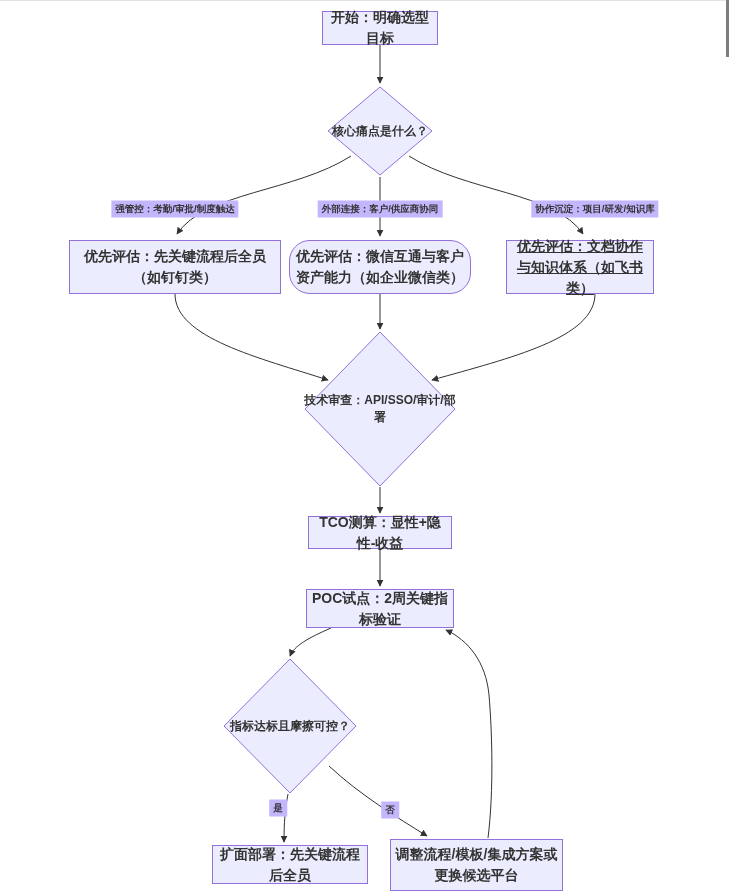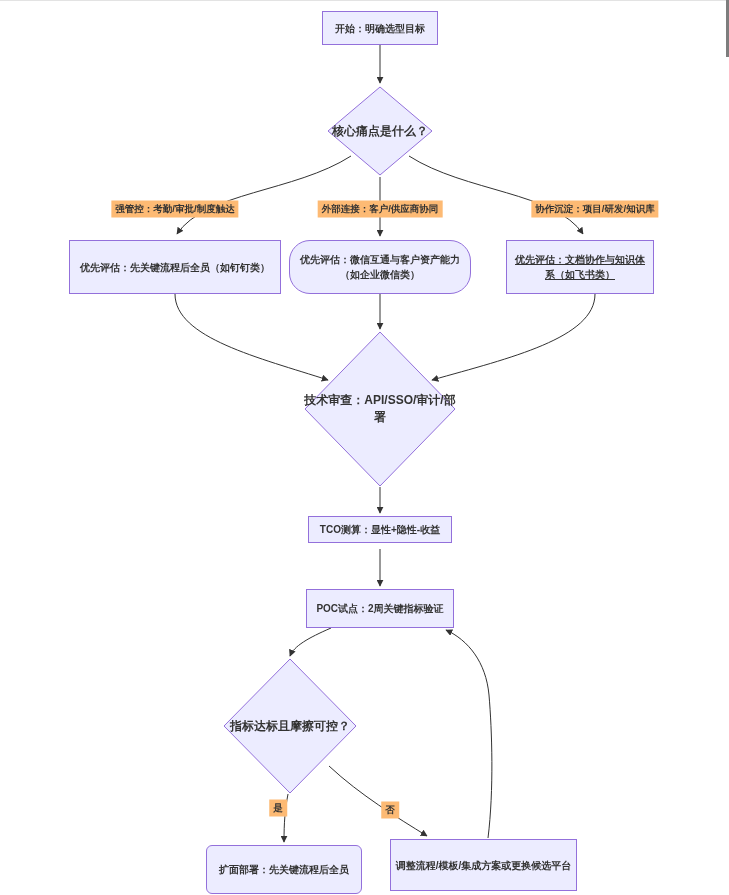--- a/index.html
+++ b/index.html
@@ -1,23 +1,23 @@
 <!DOCTYPE html>
 <html><head>
 <meta charset="utf-8">
 <style>
   html,body{margin:0;padding:0;background:#ffffff;}
   body{font-family:"Liberation Sans","DejaVu Sans",sans-serif;color:#333;}
   .canvas{position:relative;width:729px;height:895px;background:#ffffff;overflow:hidden;}
   .top-rule{position:absolute;left:0;top:0;width:729px;height:1px;background:#e3e3e3;}
   .scroll-thumb{position:absolute;right:0;top:0;width:3px;height:57px;background:#7d7d7d;}
   svg.edges{position:absolute;left:0;top:0;}
-  .node{position:absolute;background:#ECECFF;border:1px solid #9370DB;display:flex;align-items:center;justify-content:center;text-align:center;font-size:10px;font-weight:700;line-height:1.5;color:#333;box-sizing:border-box;padding:2px 4px;}
+  .node{position:absolute;background:#ECECFF;border:1px solid #9370DB;display:flex;align-items:center;justify-content:center;text-align:center;font-size:14px;font-weight:700;line-height:1.5;color:#333;box-sizing:border-box;padding:2px 4px;}
   .dlabel{position:absolute;transform:translate(-50%,-50%);text-align:center;font-size:12px;font-weight:700;line-height:1.4;color:#333;}
-  .elabel{position:absolute;transform:translate(-50%,-50%);background:#fdba74;padding:2px 4px;font-size:9.5px;font-weight:700;white-space:nowrap;color:#333;}
+  .elabel{position:absolute;transform:translate(-50%,-50%);background:#c4b5fd;padding:2px 4px;font-size:9.5px;font-weight:700;white-space:nowrap;color:#333;}
 </style>
 </head>
 <body>
 
 <div class="canvas">
   <div class="top-rule"></div>
 
   <svg class="edges" width="729" height="895" viewBox="0 0 729 895">
     <defs>
       <marker id="arrow" viewBox="0 0 10 10" refX="9" refY="5" markerWidth="7" markerHeight="7" orient="auto-start-reverse">
@@ -47,27 +47,27 @@
   </svg>
 
   <div class="node" style="left:322px;top:11px;width:116px;height:34px;">开始：明确选型目标</div>
 
   <div class="node" style="left:69px;top:240px;width:212px;height:54px;">优先评估：先关键流程后全员（如钉钉类）</div>
 
   <div class="node" style="left:289px;top:240px;width:182px;height:54px;border-radius:21px;">优先评估：微信互通与客户资产能力（如企业微信类）</div>
 
   <div class="node" style="left:506px;top:240px;width:148px;height:54px;text-decoration:underline;">优先评估：文档协作与知识体系（如飞书类）</div>
 
-  <div class="node" style="left:308px;top:516px;width:144px;height:27px;">TCO测算：显性+隐性-收益</div>
+  <div class="node" style="left:308px;top:516px;width:144px;height:33px;">TCO测算：显性+隐性-收益</div>
 
   <div class="node" style="left:306px;top:589px;width:148px;height:39px;">POC试点：2周关键指标验证</div>
 
-  <div class="node" style="left:206px;top:845px;width:156px;height:49px;border-radius:6px;">扩面部署：先关键流程后全员</div>
+  <div class="node" style="left:212px;top:845px;width:156px;height:39px;">扩面部署：先关键流程后全员</div>
 
-  <div class="node" style="left:390px;top:839px;width:187px;height:52px;">调整流程/模板/集成方案或更换候选平台</div>
+  <div class="node" style="left:390px;top:839px;width:173px;height:52px;">调整流程/模板/集成方案或更换候选平台</div>
 
   <div class="dlabel" style="left:380px;top:131px;width:100px;">核心痛点是什么？</div>
 
   <div class="dlabel" style="left:380px;top:409px;width:160px;">技术审查：API/SSO/审计/部署</div>
 
   <div class="dlabel" style="left:290px;top:726px;width:120px;">指标达标且摩擦可控？</div>
 
   <div class="elabel" style="left:175px;top:209px;">强管控：考勤/审批/制度触达</div>
 
   <div class="elabel" style="left:380px;top:209px;">外部连接：客户/供应商协同</div>

